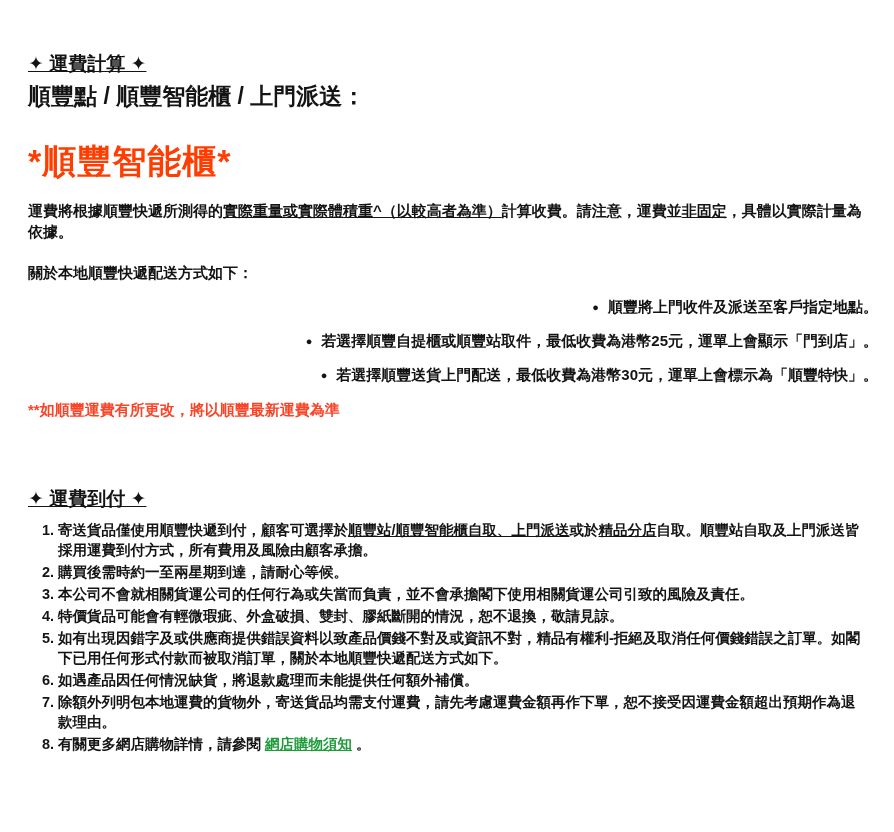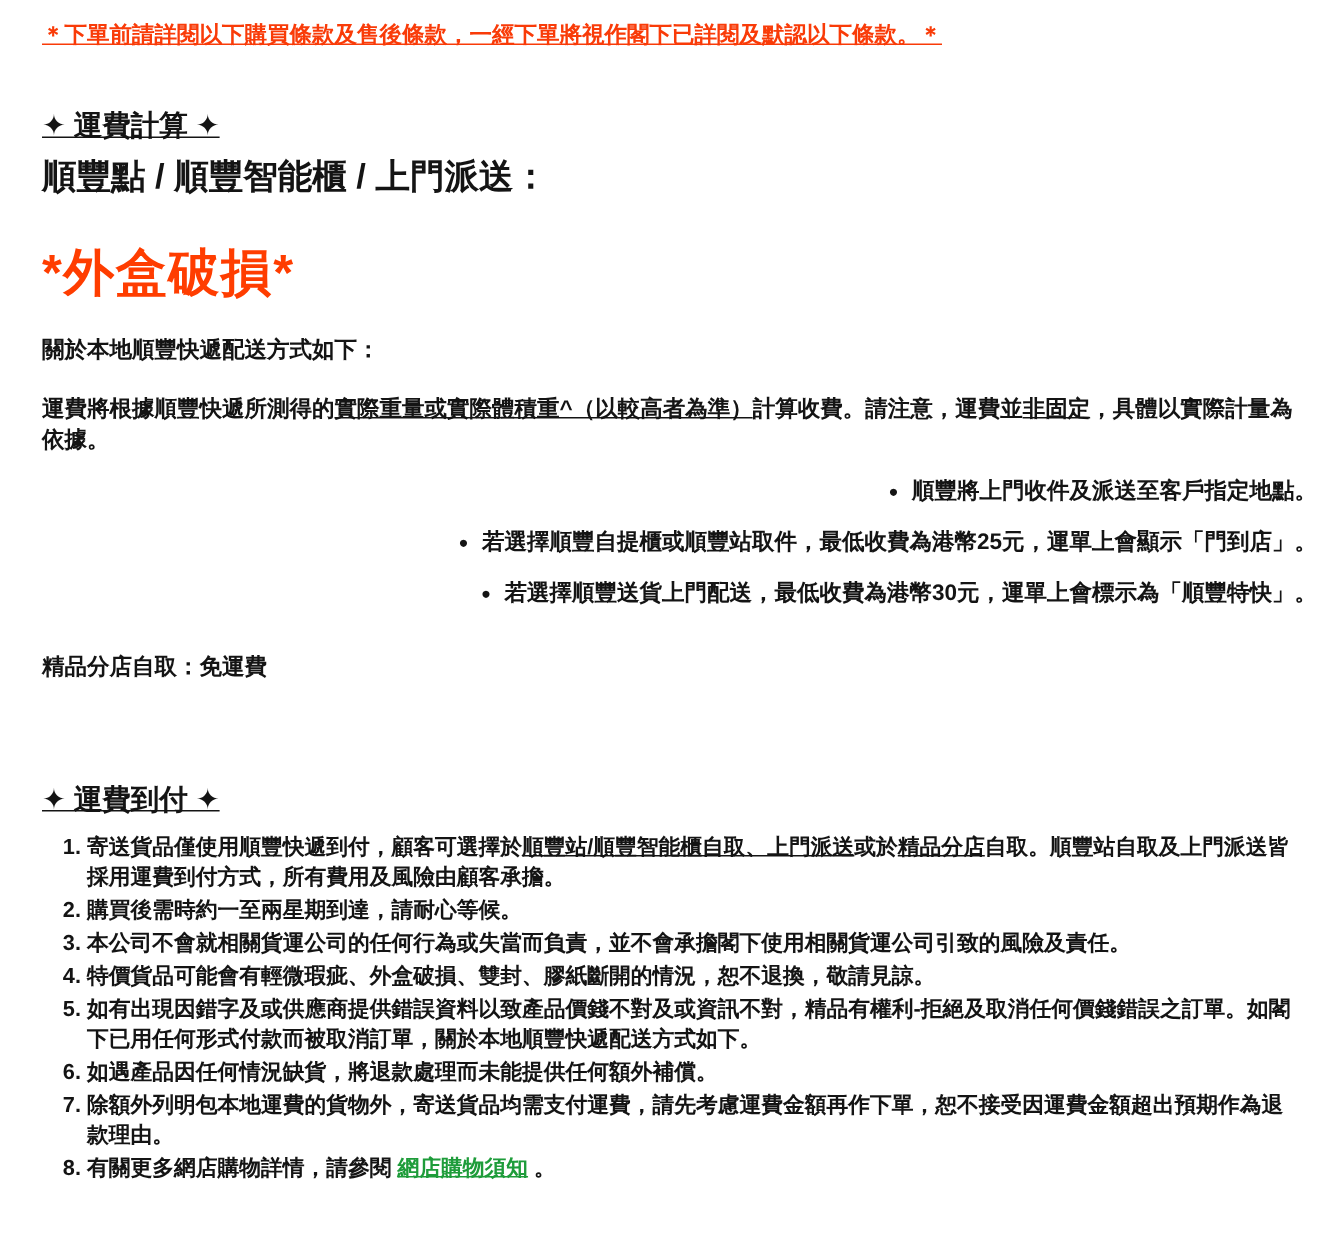--- a/index.html
+++ b/index.html
@@ -98,40 +98,39 @@
     color: var(--link_green, #1E9C3A);
     text-decoration: underline;
     cursor: pointer;
   }
 </style>
 </head>
 <body>
 
 <div>
 
-  <p class="top-warning">＊下單前請詳閱以下購買條款及售後條款，一經下單將視作閣下已詳閱及默認以下條款。＊</p>
 
   <h2 class="section-heading">✦ 運費計算 ✦</h2>
 
   <h1 class="sub-heading">順豐點 / 順豐智能櫃 / 上門派送：</h1>
 
-  <div class="big-title">*外盒破損*</div>
+  <div class="big-title">*順豐智能櫃*</div>
+
+  <p class="body-text"><span>運費將根據順豐快遞所測得的</span><span class="u">實際重量或實際體積重^（以較高者為準）</span><span>計算收費。請注意，運費並</span><span class="u">非固定</span><span>，具體以實際計量為依據。</span></p>
 
   <p class="body-text intro">關於本地順豐快遞配送方式如下：</p>
-
-  <p class="body-text"><span>運費將根據順豐快遞所測得的</span><span class="u">實際重量或實際體積重^（以較高者為準）</span><span>計算收費。請注意，運費並</span><span class="u">非固定</span><span>，具體以實際計量為依據。</span></p>
 
   <ul class="bullets">
     <li>順豐將上門收件及派送至客戶指定地點。</li>
     <li>若選擇順豐自提櫃或順豐站取件，最低收費為港幣25元，運單上會顯示「門到店」。</li>
     <li>若選擇順豐送貨上門配送，最低收費為港幣30元，運單上會標示為「順豐特快」。</li>
   </ul>
 
+  <p class="note-red">**如順豐運費有所更改，將以順豐最新運費為準</p>
 
-  <p class="pickup-free">精品分店自取：免運費</p>
 
   <h2 class="section-heading terms-heading">✦ 運費到付 ✦</h2>
 
   <ol class="terms-list">
     <li>
       <span>寄送貨品僅使用順豐快遞到付，顧客可選擇於</span><span class="u">順豐站/順豐智能櫃自取、上門派送</span><span>或於</span><span class="u">精品分店</span><span>自取。順豐站自取及上門派送皆採用運費到付方式，所有費用及風險由顧客承擔。</span>
     </li>
     <li>購買後需時約一至兩星期到達，請耐心等候。</li>
     <li>本公司不會就相關貨運公司的任何行為或失當而負責，並不會承擔閣下使用相關貨運公司引致的風險及責任。</li>
     <li>特價貨品可能會有輕微瑕疵、外盒破損、雙封、膠紙斷開的情況，恕不退換，敬請見諒。</li>

